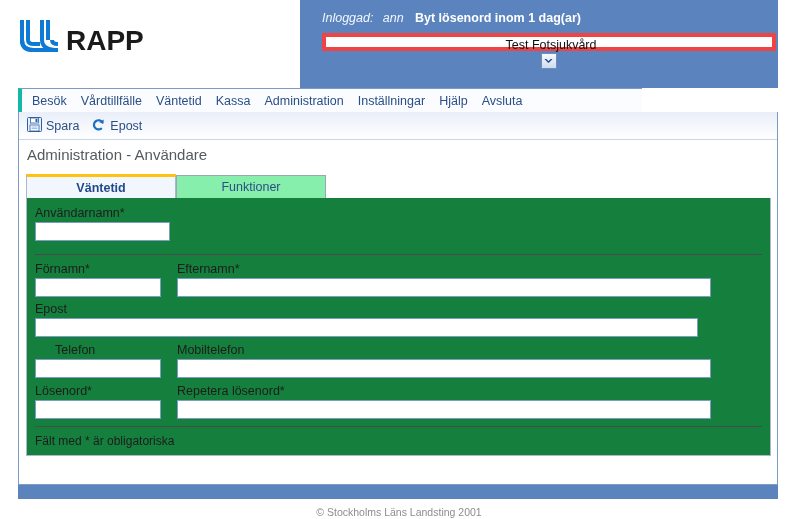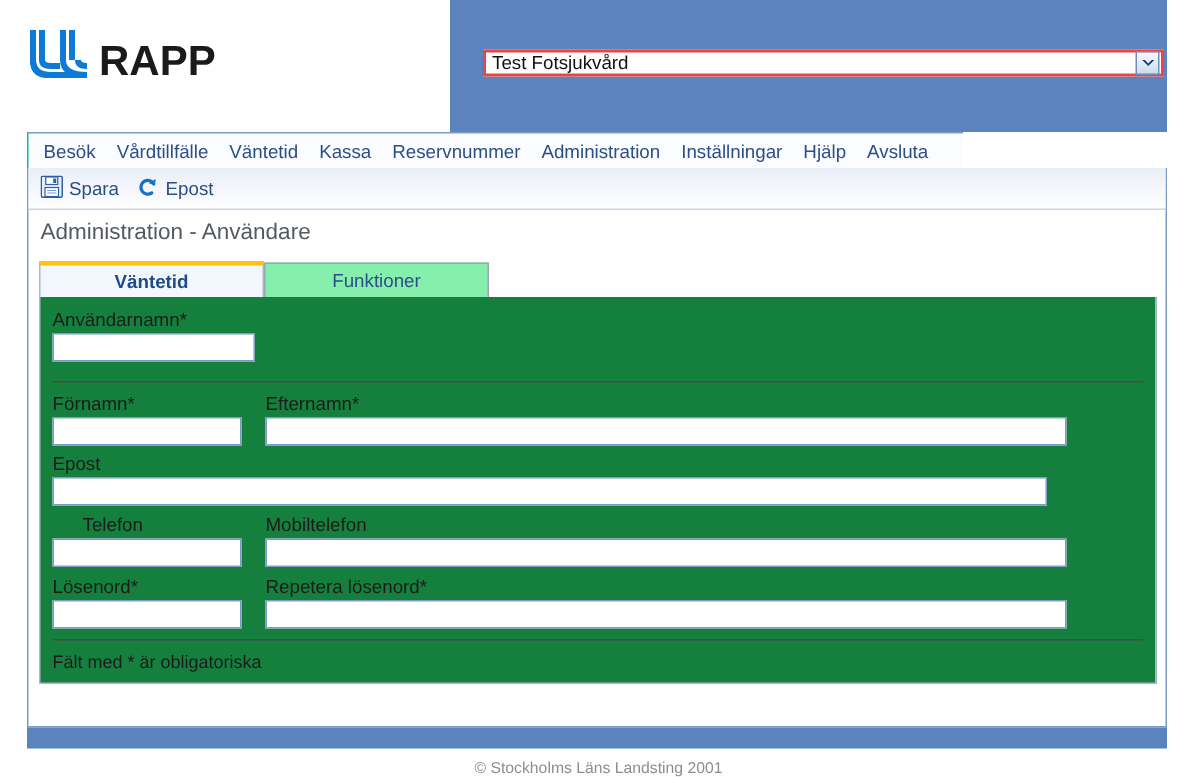--- a/index.html
+++ b/index.html
@@ -69,25 +69,26 @@
     font-size: 12.5px;
     color: #ffffff;
     margin-left: 8px;
   }
   #unit-select {
     position: absolute;
     left: 322px; top: 33px;
     width: 454px;
     height: 18px;
     background: #ffffff;
-    border: 2px solid #ef4444;
+    border: 4px solid #ef4444;
     box-sizing: border-box;
     display: flex;
     align-items: center;
     justify-content: space-between;
+    flex-direction: column;
   }
   #unit-select-value {
     font-size: 12.5px;
     color: #111111;
     padding-left: 4px;
     line-height: 16px;
   }
   #unit-select-arrow {
     width: 16px; height: 16px;
     margin-right: 1px;
@@ -100,21 +101,21 @@
     flex: none;
   }
 
   
   #menubar {
     position: absolute;
     left: 18px; top: 88px;
     width: 624px; height: 24px;
     background: #fafcff;
     border-top: 1px solid #7d9cc4;
-    border-left: 1px solid #14b8a6;
+    border-left: 4px solid #14b8a6;
     box-sizing: border-box;
     display: flex;
     align-items: center;
   }
   .menu-item {
     font-size: 12.5px;
     color: #2a4f86;
     padding: 0 7px;
     line-height: 22px;
     white-space: nowrap;
@@ -282,37 +283,41 @@
       <rect x="28" y="2" width="4" height="20" fill="#0d7ad6"></rect>
       <path d="M32,22 Q32,28 40,28 L40,24 Q36,24 36,22 Z" fill="#0d7ad6"></path>
       <path d="M26,22 Q26,30 36,30 L36,34 Q22,34 22,22 Z" fill="#ffffff"></path>
       <path d="M22,22 Q22,34 40,34 L40,30 Q26,30 26,22 Z" fill="#0d7ad6"></path>
       <rect x="16" y="30" width="24" height="4" fill="#0d7ad6"></rect>
       <rect x="16" y="24" width="6" height="4" fill="#0d7ad6"></rect>
     </svg>
     <span id="logo-text">RAPP</span>
   </div>
 
+  <div id="login-row">
+    <span id="login-label">Inloggad:</span>
+    <span id="login-user">ann</span>
+    <span id="pwd-warning">Byt lösenord inom 1 dag(ar)</span>
+  </div>
 
   <div id="unit-select">
     <span id="unit-select-value">Test Fotsjukvård</span>
     <span id="unit-select-arrow">
       <svg width="9" height="6" viewBox="0 0 9 6" aria-hidden="true">
         <path d="M0.5,1 L4.5,5 L8.5,1 L6.8,1 L4.5,3.3 L2.2,1 Z" fill="#0d3d7a"></path>
       </svg>
     </span>
   </div>
 </div>
 
 <div id="menubar">
   <span class="menu-item">Besök</span>
   <span class="menu-item">Vårdtillfälle</span>
   <span class="menu-item">Väntetid</span>
   <span class="menu-item">Kassa</span>
-  <span class="menu-item">Reservnummer</span>
   <span class="menu-item">Administration</span>
   <span class="menu-item">Inställningar</span>
   <span class="menu-item">Hjälp</span>
   <span class="menu-item">Avsluta</span>
 </div>
 
 <div id="panel">
 
   <div id="toolbar">
     <span class="tool-btn">

